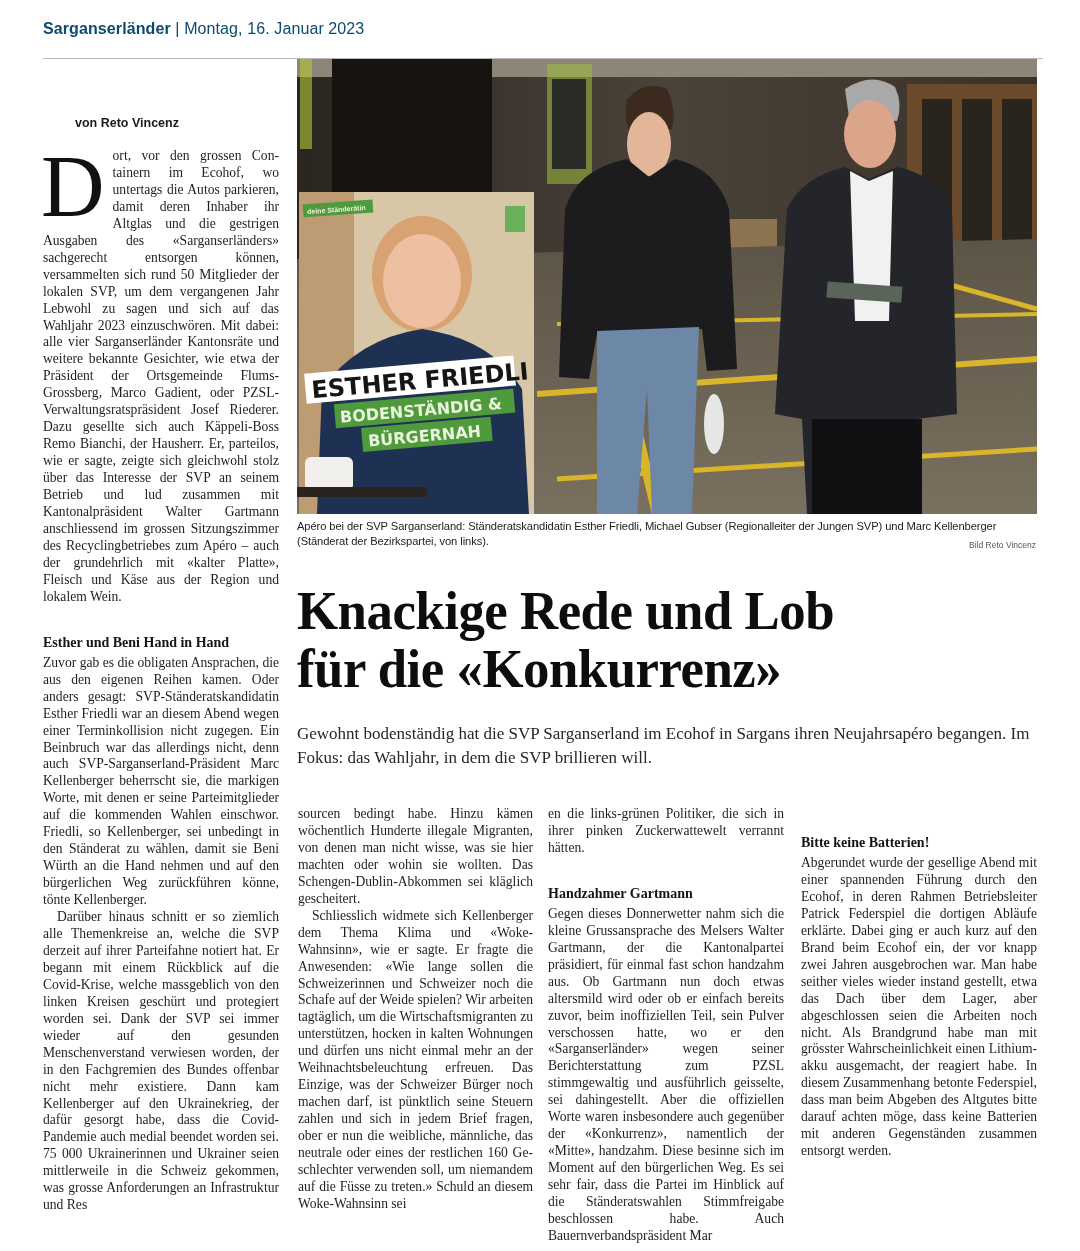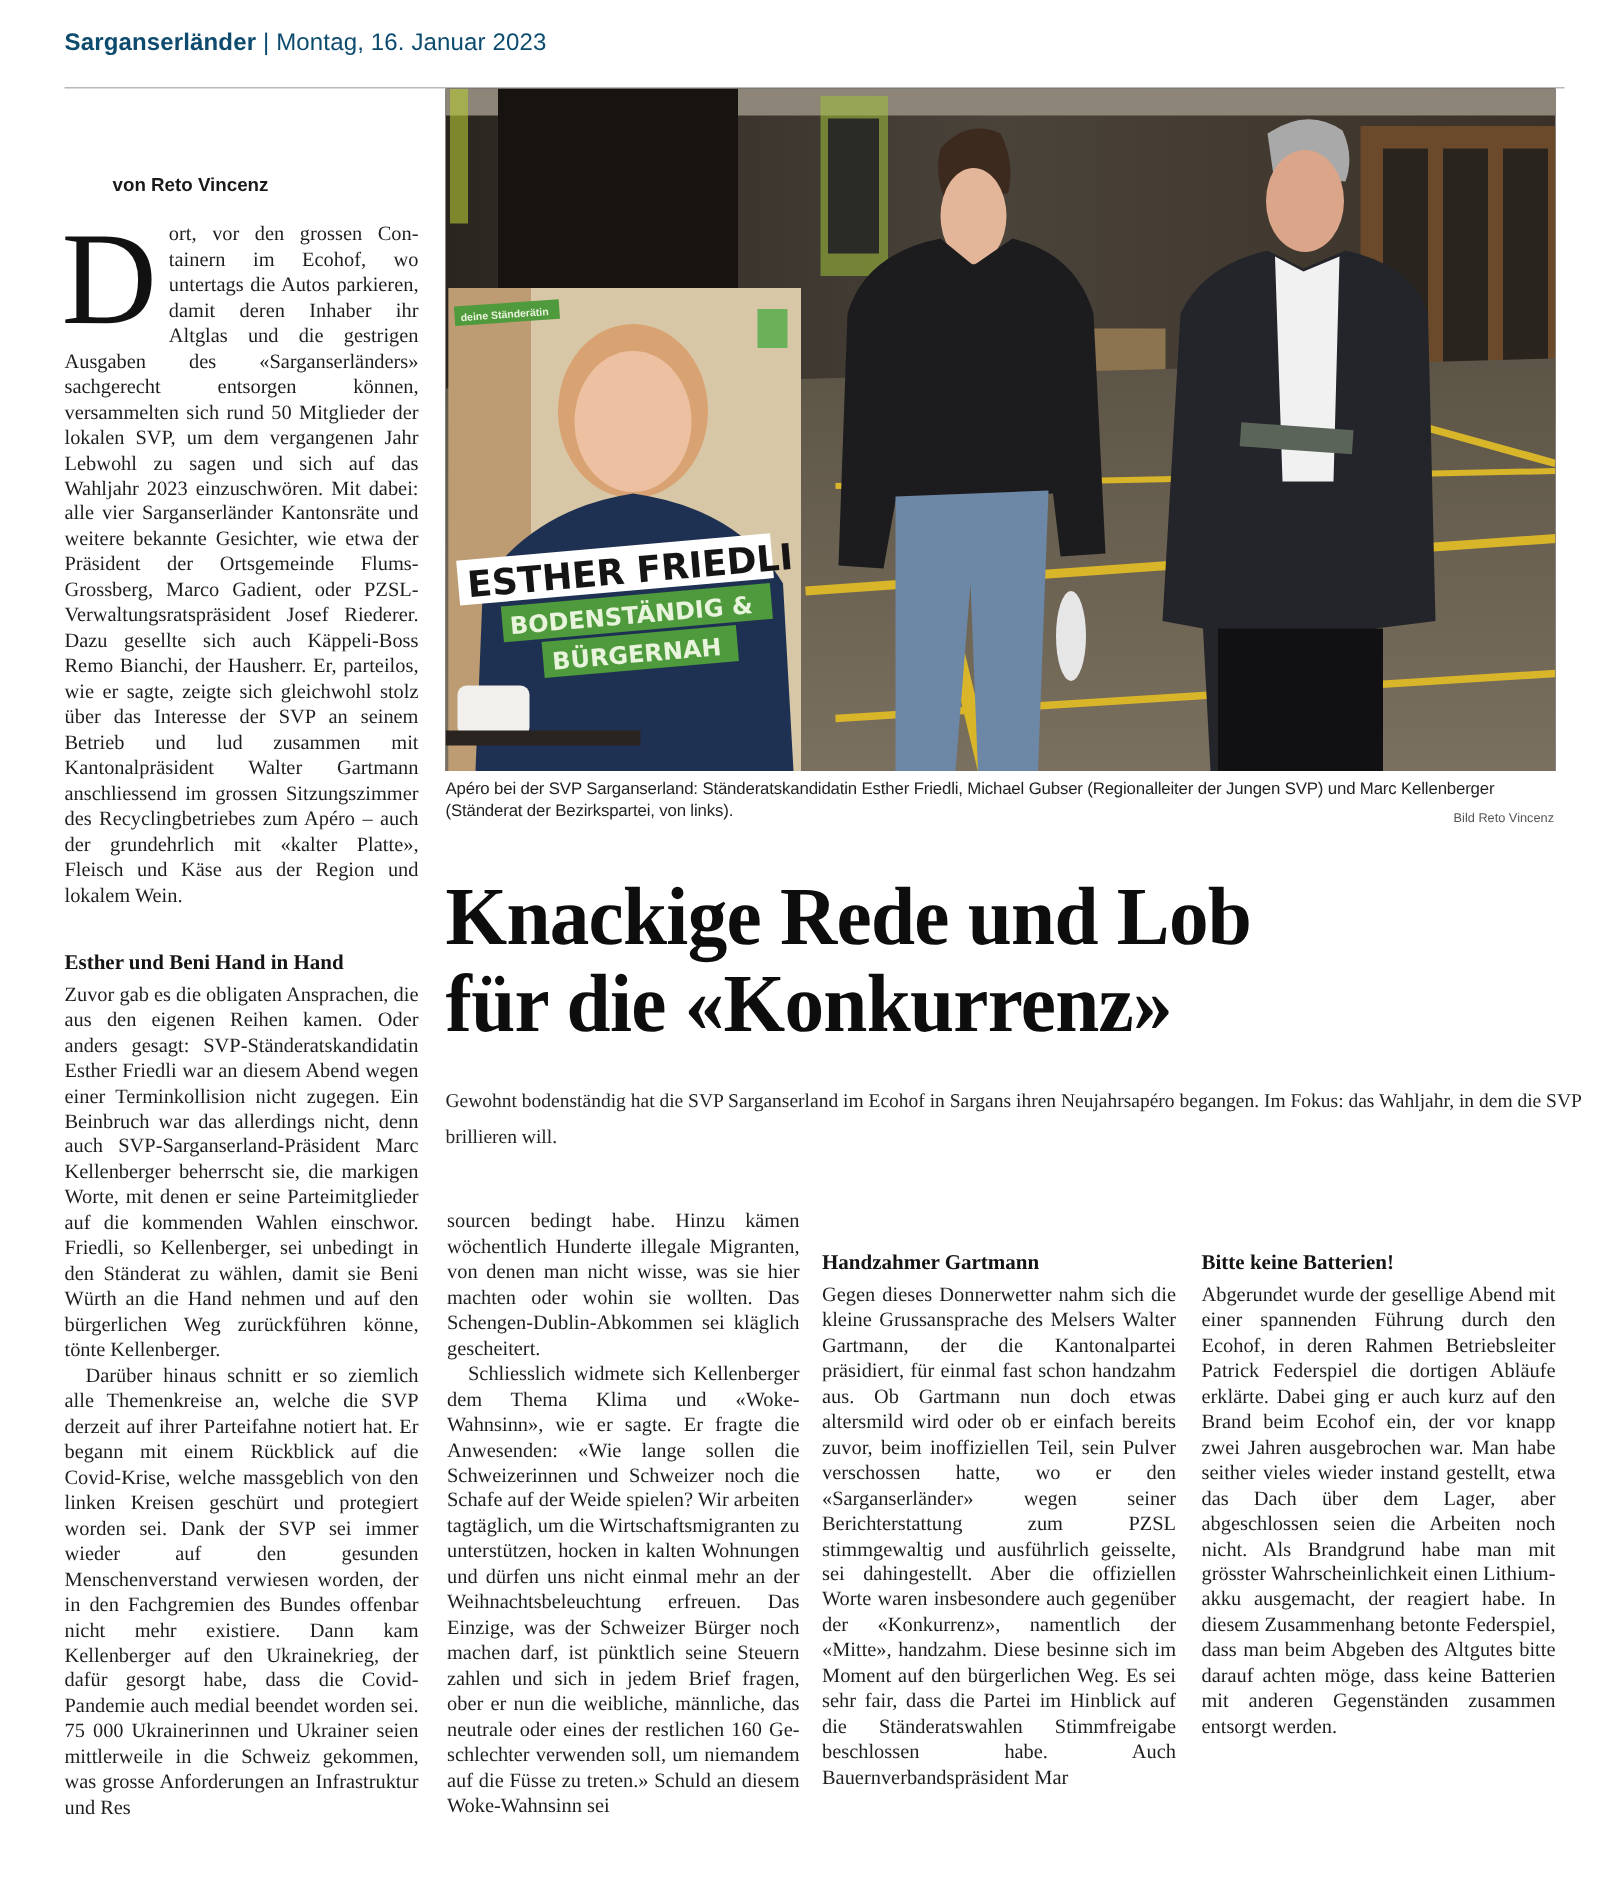--- a/index.html
+++ b/index.html
@@ -23,21 +23,21 @@
 
   .dropcap { float: left; font-family: "Liberation Serif", serif; font-size: 88px; line-height: 70px; height: 70px; margin: 4px 8px 0 -2px; color: #111; }
 
   .photo { position: absolute; left: 297px; top: 59px; width: 740px; height: 455px; overflow: hidden; background: #2a2622; }
   .photo svg { display: block; width: 100%; height: 100%; }
 
   .caption { position: absolute; left: 297px; top: 519px; width: 740px; font-family: "Liberation Sans", sans-serif; font-size: 11.2px; line-height: 15px; color: #222; letter-spacing: -0.1px; }
   .credit { position: absolute; right: 44px; top: 540px; font-family: "Liberation Sans", sans-serif; font-size: 8.5px; color: #555; }
 
   .headline { position: absolute; left: 297px; top: 582px; width: 760px; font-family: "Liberation Serif", serif; font-weight: bold; font-size: 55px; line-height: 58px; color: #0d0d0d; letter-spacing: -0.5px; transform: scaleX(0.96); transform-origin: left top; }
-  .lead { position: absolute; left: 297px; top: 722px; width: 760px; font-family: "Liberation Serif", serif; font-size: 13px; line-height: 24px; color: #262626; }
+  .lead { position: absolute; left: 297px; top: 722px; width: 760px; font-family: "Liberation Serif", serif; font-size: 17px; line-height: 24px; color: #262626; }
 </style>
 </head>
 <body>
 
 <div class="masthead">
   <span class="paper">Sarganserländer</span><span> | </span><span>Montag, 16. Januar 2023</span>
 </div>
 <div class="rule"></div>
 
 <div class="byline">von Reto Vincenz</div>
@@ -131,20 +131,21 @@
 </h1>
 
 <div class="lead">Gewohnt bodenständig hat die SVP Sarganserland im Ecohof in Sargans ihren Neujahrsapéro begangen. Im Fokus: das Wahljahr, in dem die SVP brillieren will.</div>
 
 <div class="col col2">
   <p>sourcen bedingt habe. Hinzu kämen wöchentlich Hunderte illegale Migran­ten, von denen man nicht wisse, was sie hier machten oder wohin sie woll­ten. Das Schengen-Dublin-Abkommen sei kläglich gescheitert.</p>
   <p class="indent">Schliesslich widmete sich Kellenber­ger dem Thema Klima und «Woke-Wahnsinn», wie er sagte. Er fragte die Anwesenden: «Wie lange sollen die Schweizerinnen und Schweizer noch die Schafe auf der Weide spielen? Wir arbeiten tagtäglich, um die Wirtschafts­migranten zu unterstützen, hocken in kalten Wohnungen und dürfen uns nicht einmal mehr an der Weihnachts­beleuchtung erfreuen. Das Einzige, was der Schweizer Bürger noch machen darf, ist pünktlich seine Steuern zahlen und sich in jedem Brief fragen, ober er nun die weibliche, männliche, das neu­trale oder eines der restlichen 160 Ge­schlechter verwenden soll, um nie­mandem auf die Füsse zu treten.» Schuld an diesem Woke-Wahnsinn sei­</p>
 </div>
 
 <div class="col col3">
+  <p>en die links-grünen Politiker, die sich in ihrer pinken Zuckerwattewelt ver­rannt hätten.</p>
   <h3>Handzahmer Gartmann</h3>
   <p>Gegen dieses Donnerwetter nahm sich die kleine Grussansprache des Melsers Walter Gartmann, der die Kantonal­partei präsidiert, für einmal fast schon handzahm aus. Ob Gartmann nun doch etwas altersmild wird oder ob er einfach bereits zuvor, beim inoffiziel­len Teil, sein Pulver verschossen hatte, wo er den «Sarganserländer» wegen seiner Berichterstattung zum PZSL stimmgewaltig und ausführlich geis­selte, sei dahingestellt. Aber die offiziel­len Worte waren insbesondere auch gegenüber der «Konkurrenz», nament­lich der «Mitte», handzahm. Diese be­sinne sich im Moment auf den bürger­lichen Weg. Es sei sehr fair, dass die Par­tei im Hinblick auf die Ständeratswah­len Stimmfreigabe beschlossen habe. Auch Bauernverbandspräsident Mar­</p>
 </div>
 
 <div class="col col4">
   <h3>Bitte keine Batterien!</h3>
   <p>Abgerundet wurde der gesellige Abend mit einer spannenden Führung durch den Ecohof, in deren Rahmen Betriebs­leiter Patrick Federspiel die dortigen Abläufe erklärte. Dabei ging er auch kurz auf den Brand beim Ecohof ein, der vor knapp zwei Jahren ausgebro­chen war. Man habe seither vieles wie­der instand gestellt, etwa das Dach über dem Lager, aber abgeschlossen seien die Arbeiten noch nicht. Als Brandgrund habe man mit grösster Wahrscheinlichkeit einen Lithium­akku ausgemacht, der reagiert habe. In diesem Zusammenhang betonte Fe­derspiel, dass man beim Abgeben des Altgutes bitte darauf achten möge, dass keine Batterien mit anderen Gegen­ständen zusammen entsorgt werden.</p>
 </div>
 
 </body></html>

